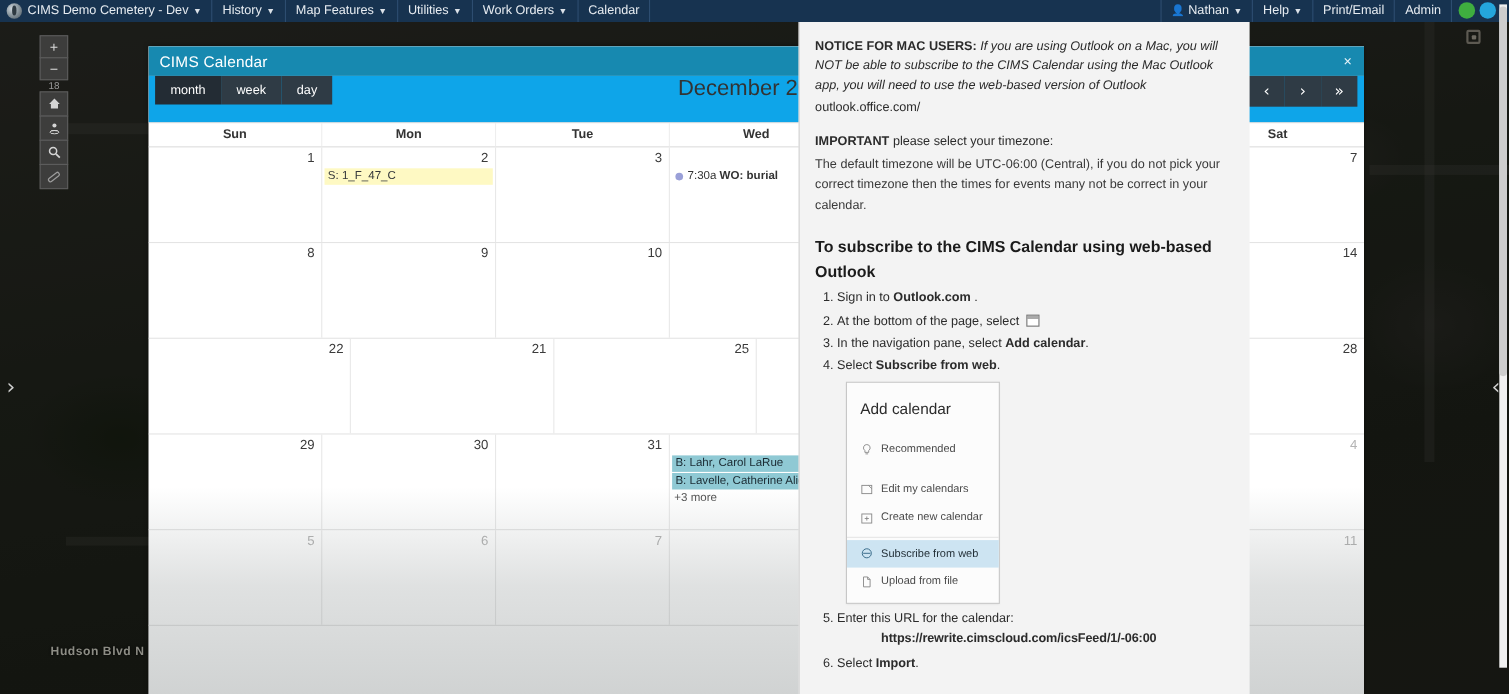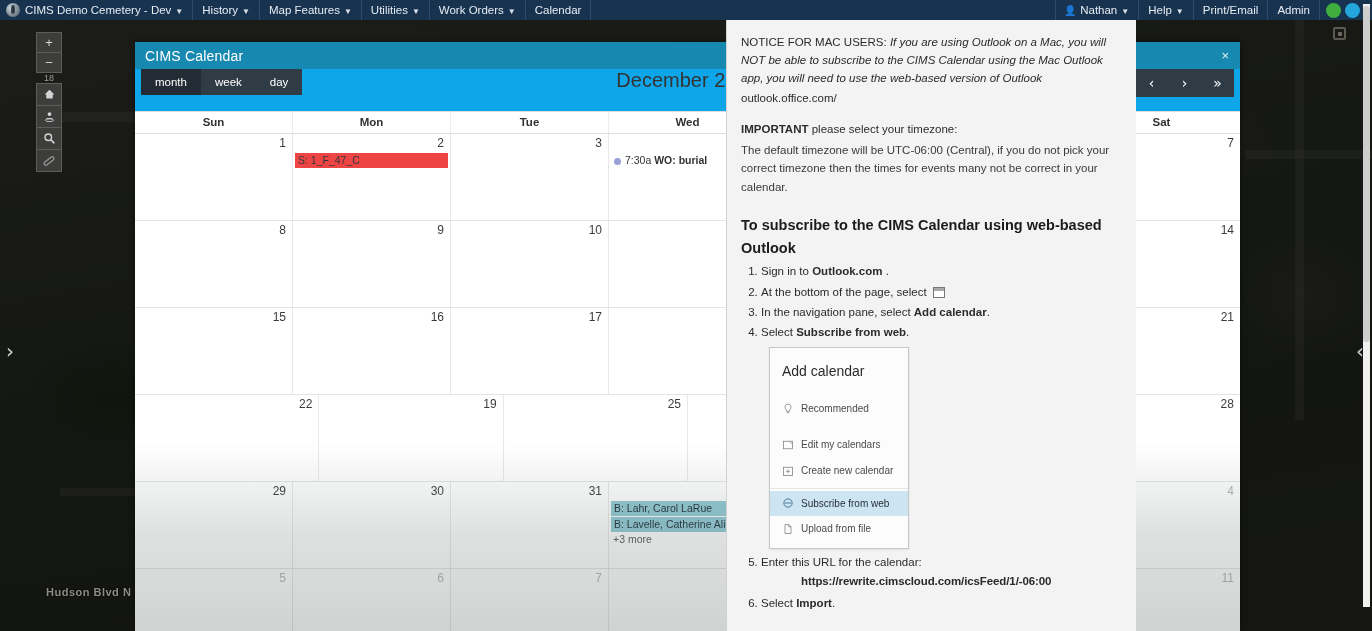--- a/index.html
+++ b/index.html
@@ -158,21 +158,21 @@
   .daynum {
     position: absolute; right: 6px; top: 2px; font-size: 12px; color: #3b3b3b;
   }
   .daycell.other .daynum { color: #b4b4b4; }
 
   .evt {
     margin: 17px 2px 1px 2px; font-size: 10.5px; line-height: 13px;
     padding: 1px 3px; white-space: nowrap; overflow: hidden; cursor: pointer;
   }
   .evt + .evt, .evt.stack { margin-top: 1px; }
-  .evt.yellow { background: #ef4444; color: #33363a; }
+  .evt.yellow { background: #fef9c3; color: #33363a; }
   .evt.teal { background: #8fc9d4; color: #1b2b33; }
   .evt.plain { background: transparent; color: #333; }
   .evt .dot {
     display: inline-block; width: 7px; height: 7px; border-radius: 50%;
     background: #9aa0d8; margin-right: 4px; vertical-align: -1px;
   }
   .evt b { font-weight: bold; }
   .more { margin: 1px 4px; font-size: 10.5px; color: #555; cursor: pointer;}
 
   
@@ -185,21 +185,21 @@
   
   .notice {
     position: absolute; left: 726px; top: 20px; width: 410px; height: 611px;
     background: #f3f3f3; z-index: 60;
     border-left: 1px solid #d2d2d2;
     overflow: hidden;
     font-size: 11.5px; color: #2b2b2b; line-height: 1.58;
   }
   .notice-inner { padding: 13px 18px 10px 14px; }
   .n-p { margin: 0 0 2px; }
-  .n-lead { font-weight: normal; text-align: center; }
+  .n-lead { font-weight: bold; text-align: center; }
   .n-ital { font-style: italic; }
   .n-h3 { font-size: 14.5px; font-weight: bold; margin: 17px 0 3px; color: #1b1b1b;}
   .n-small { color: #3a3a3a; margin: 3px 0 0; line-height: 1.62; }
   .n-label { font-weight: bold; margin: 12px 0 3px; display:block;}
   .tzselect {
     width: 242px; height: 21px; border: 1px solid #9b9b9b; background: #fff;
     font-size: 12px; color: #1a1a1a; padding: 0 6px;
     display: flex; align-items: center; justify-content: space-between;
     cursor: pointer;
   }
@@ -405,47 +405,24 @@
           </div>
           <div class="daycell">
             <div class="daynum">13</div>
           </div>
           <div class="daycell">
             <div class="daynum">14</div>
           </div>
         </div>
         <div class="weekrow">
           <div class="daycell">
-            <div class="daynum">15</div>
-          </div>
-          <div class="daycell">
-            <div class="daynum">16</div>
-          </div>
-          <div class="daycell">
-            <div class="daynum">17</div>
-          </div>
-          <div class="daycell">
-            <div class="daynum">18</div>
-          </div>
-          <div class="daycell">
-            <div class="daynum">19</div>
-          </div>
-          <div class="daycell">
-            <div class="daynum">20</div>
+            <div class="daynum">22</div>
           </div>
           <div class="daycell">
             <div class="daynum">21</div>
-          </div>
-        </div>
-        <div class="weekrow">
-          <div class="daycell">
-            <div class="daynum">22</div>
-          </div>
-          <div class="daycell">
-            <div class="daynum">19</div>
           </div>
           <div class="daycell">
             <div class="daynum">25</div>
           </div>
           <div class="daycell">
             <div class="daynum">26</div>
           </div>
           <div class="daycell">
             <div class="daynum">27</div>
           </div>

